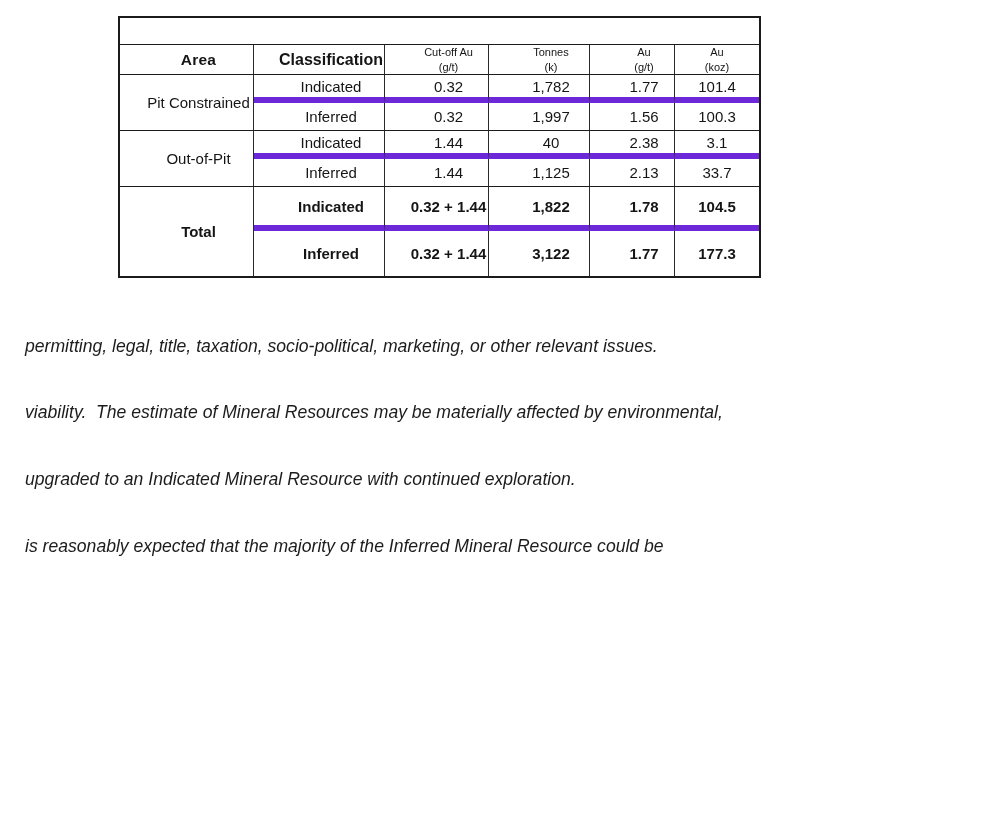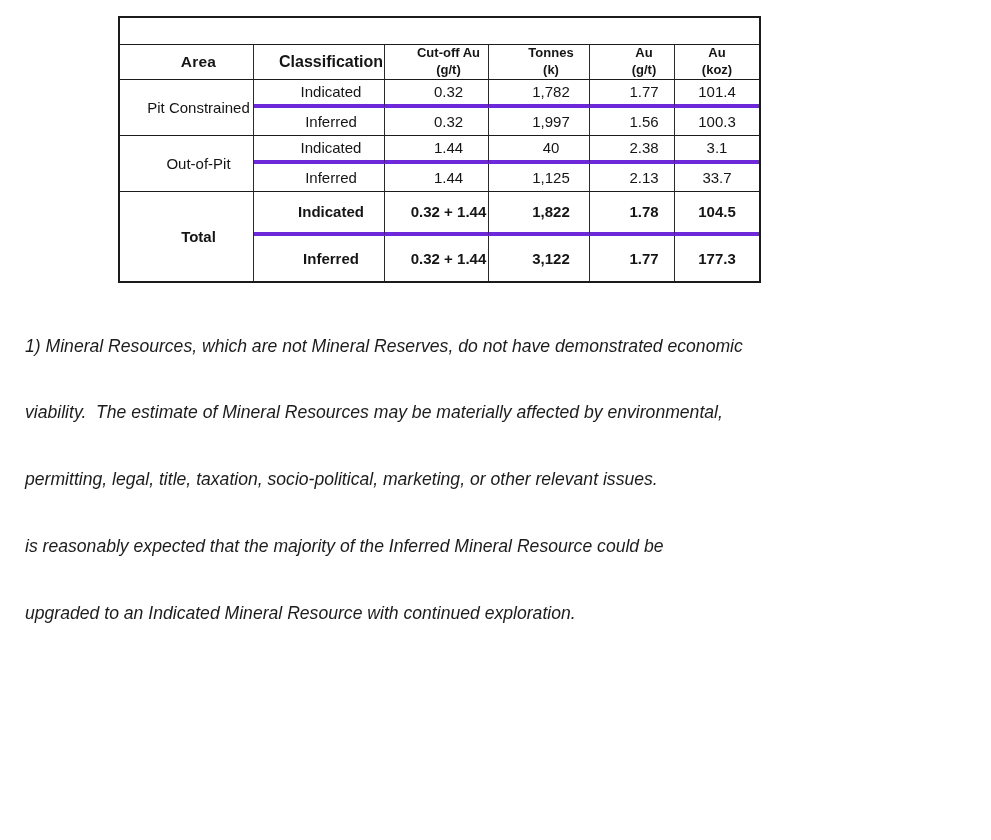--- a/index.html
+++ b/index.html
@@ -33,28 +33,28 @@
     color: #151515;
     overflow: hidden;
   }
   
   table.mre th:not(:last-child),
   table.mre td:not(:last-child) { border-right: 1px solid #2a2a2a; padding-left: 24px; }
   td.blank-cell { height: 27px; border-bottom: 1px solid #1b1b1b; border-right: none !important; }
   tr.header-row th { height: 30px; border-bottom: 1px solid #1b1b1b; }
   th.hbig-area { font-size: 15.5px; font-weight: bold; letter-spacing: .2px; }
   th.hbig { font-size: 16px; font-weight: bold; }
-  th.hsmall { font-size: 13px; font-weight: bold; line-height: 1.3; }
+  th.hsmall { font-size: 11px; font-weight: normal; line-height: 1.3; }
   tr.data-row td { height: 28px; font-size: 15px; }
   tr.total-row td { font-weight: bold; }
   tr.total-row.first td { height: 44px; }
   tr.total-row.second td { height: 45px; }
   td.area-cell { font-size: 15px; margin-left: 16px; }
   td.area-cell.sep { border-bottom: 1px solid #1b1b1b; }
-  td.inner-split { border-bottom: 4px solid #6d28d9; }
+  td.inner-split { border-bottom: 6px solid #6d28d9; }
   td.group-sep { border-bottom: 1px solid #1b1b1b; }
   td.total-area { font-weight: bold; }
 
   
   .notes {
     position: absolute;
     left: 25px;
     top: 290px;
     font-style: italic;
     font-size: 17.6px;
@@ -147,25 +147,24 @@
       <td>0.32 + 1.44</td>
       <td>3,122</td>
       <td>1.77</td>
       <td>177.3</td>
     </tr>
   </tbody>
     </table>
 </div>
 
 <div class="notes">
-  <div class="note-line">1) Mineral Resources, which are not Mineral Reserves, do not have demonstrated economic</div>
+  <div class="note-line">permitting, legal, title, taxation, socio-political, marketing, or other relevant issues.</div>
   <div class="note-line">viability.  The estimate of Mineral Resources may be materially affected by environmental,</div>
-  <div class="note-line">permitting, legal, title, taxation, socio-political, marketing, or other relevant issues.</div>
+  <div class="note-line">upgraded to an Indicated Mineral Resource with continued exploration.</div>
   <div class="note-line">is reasonably expected that the majority of the Inferred Mineral Resource could be</div>
-  <div class="note-line">upgraded to an Indicated Mineral Resource with continued exploration.</div>
   
   
   
   
   
   
   
   
   
   

